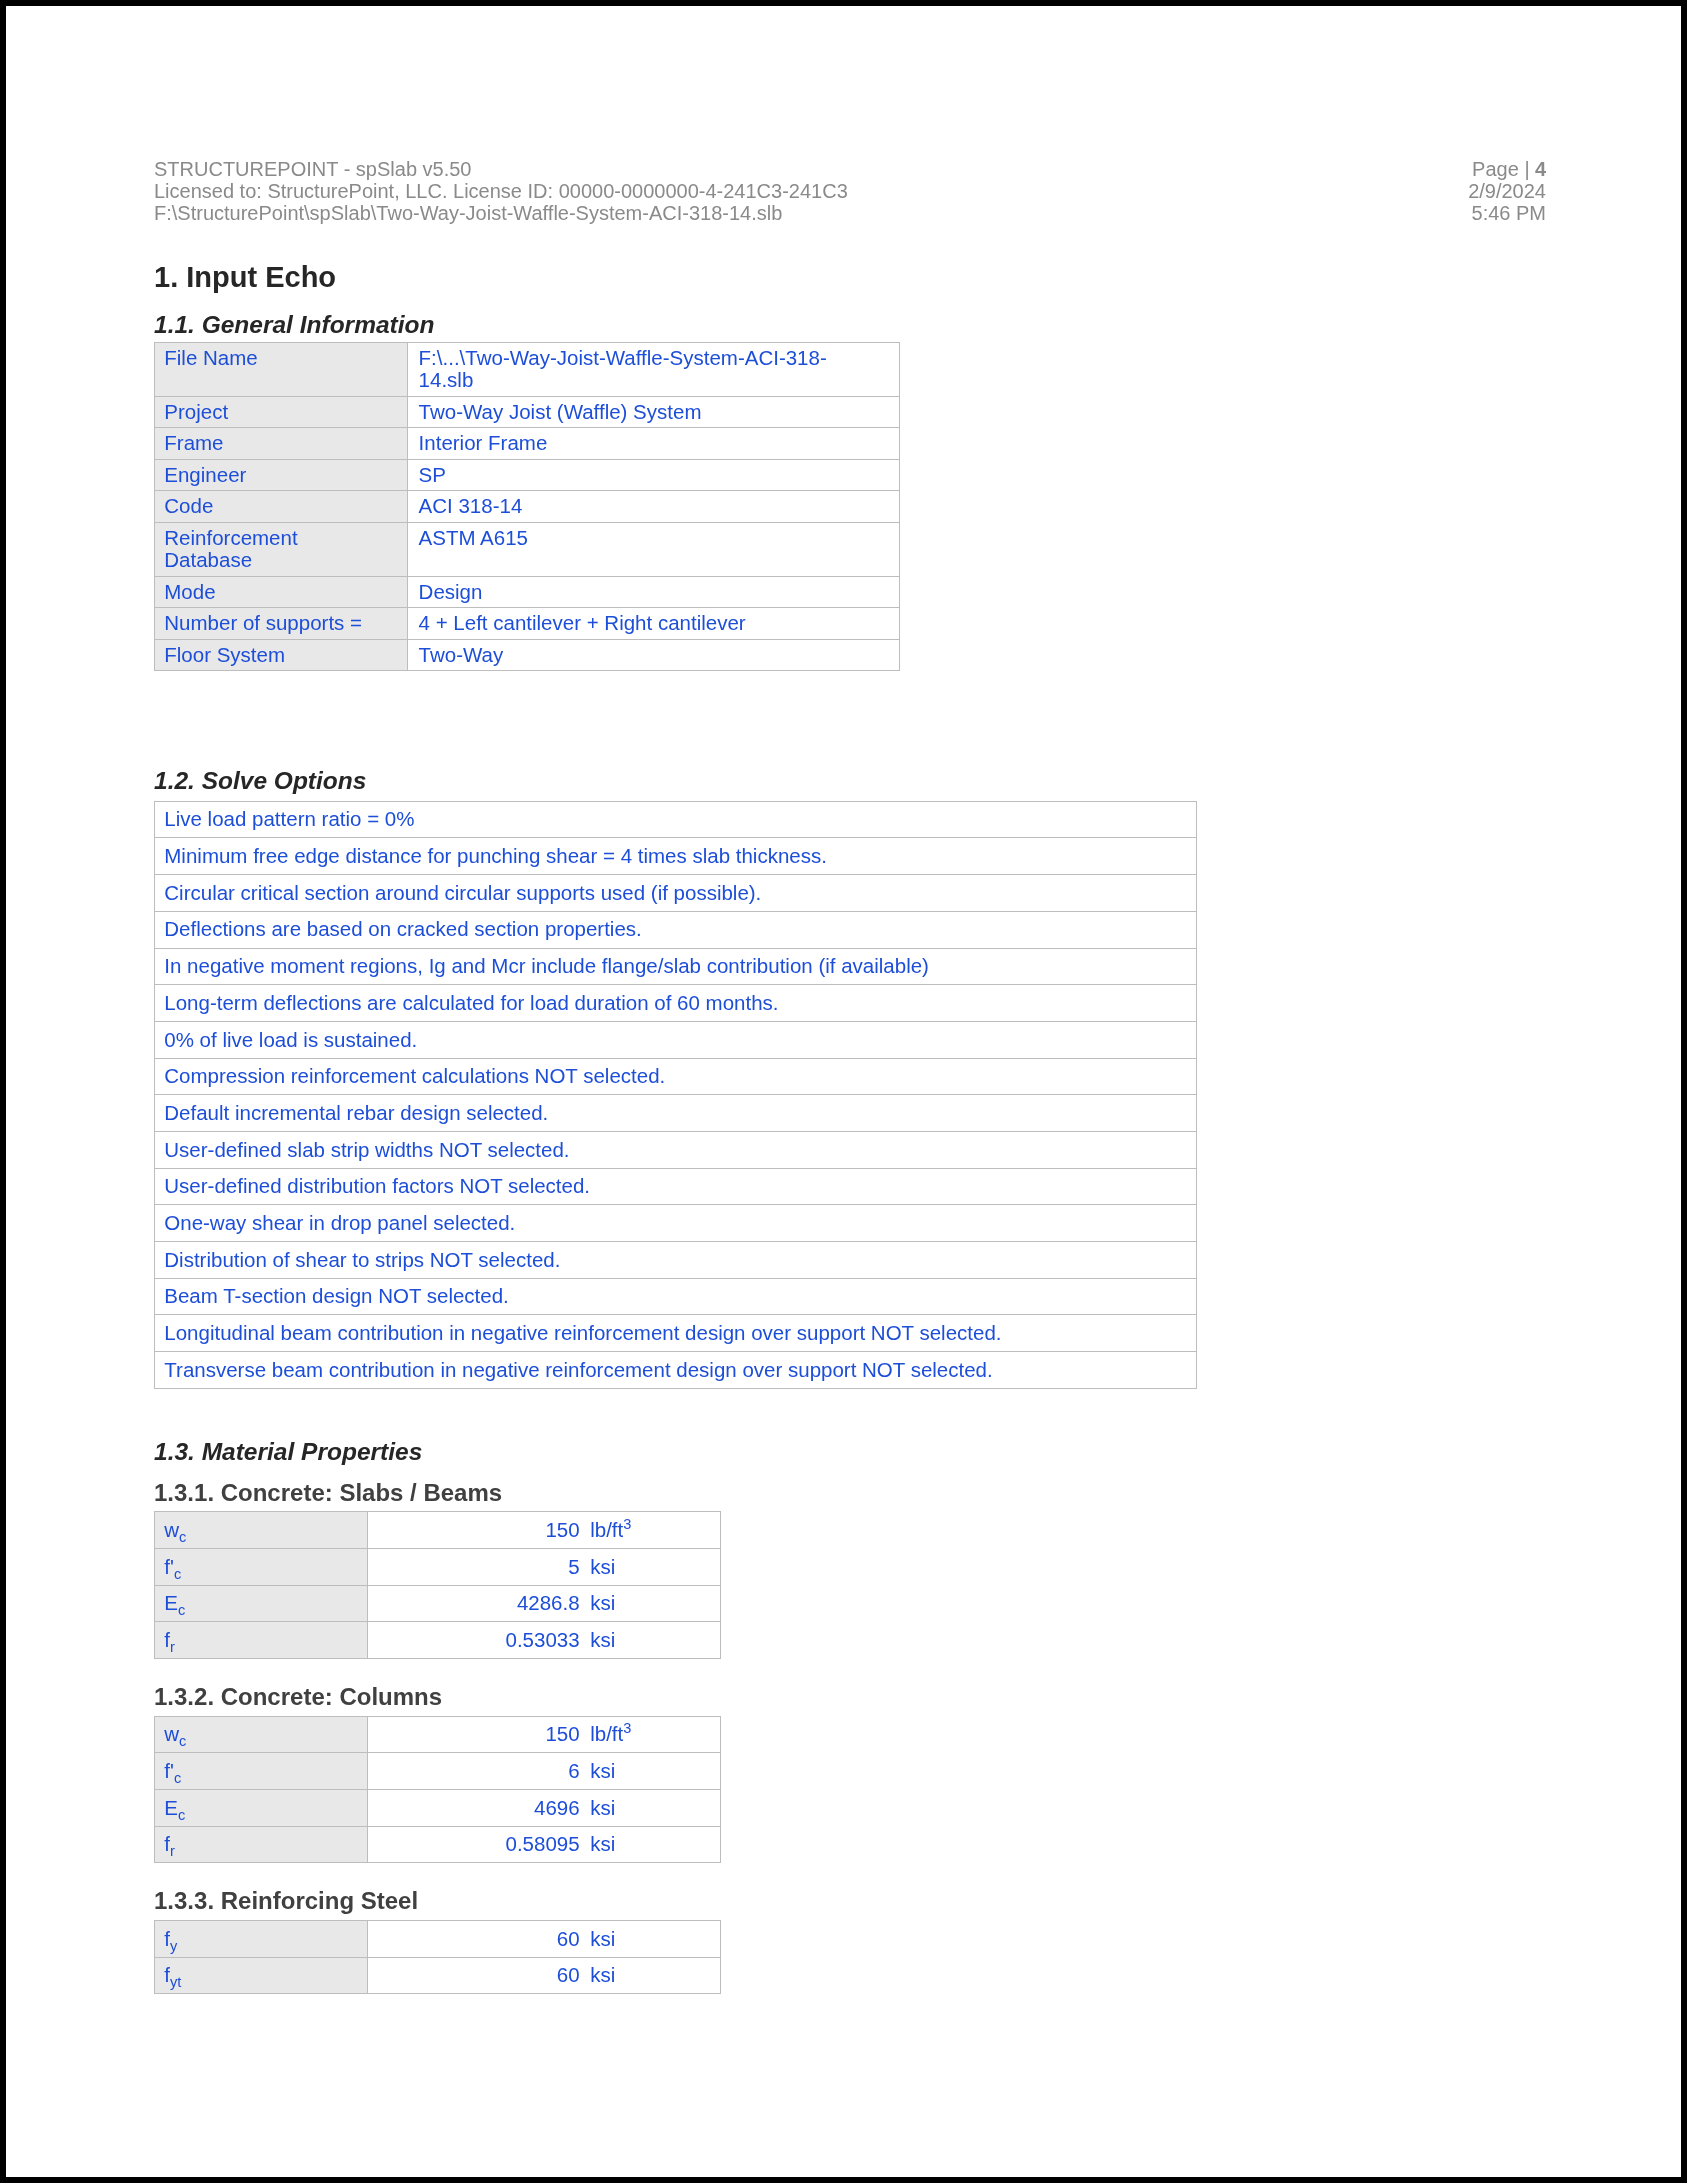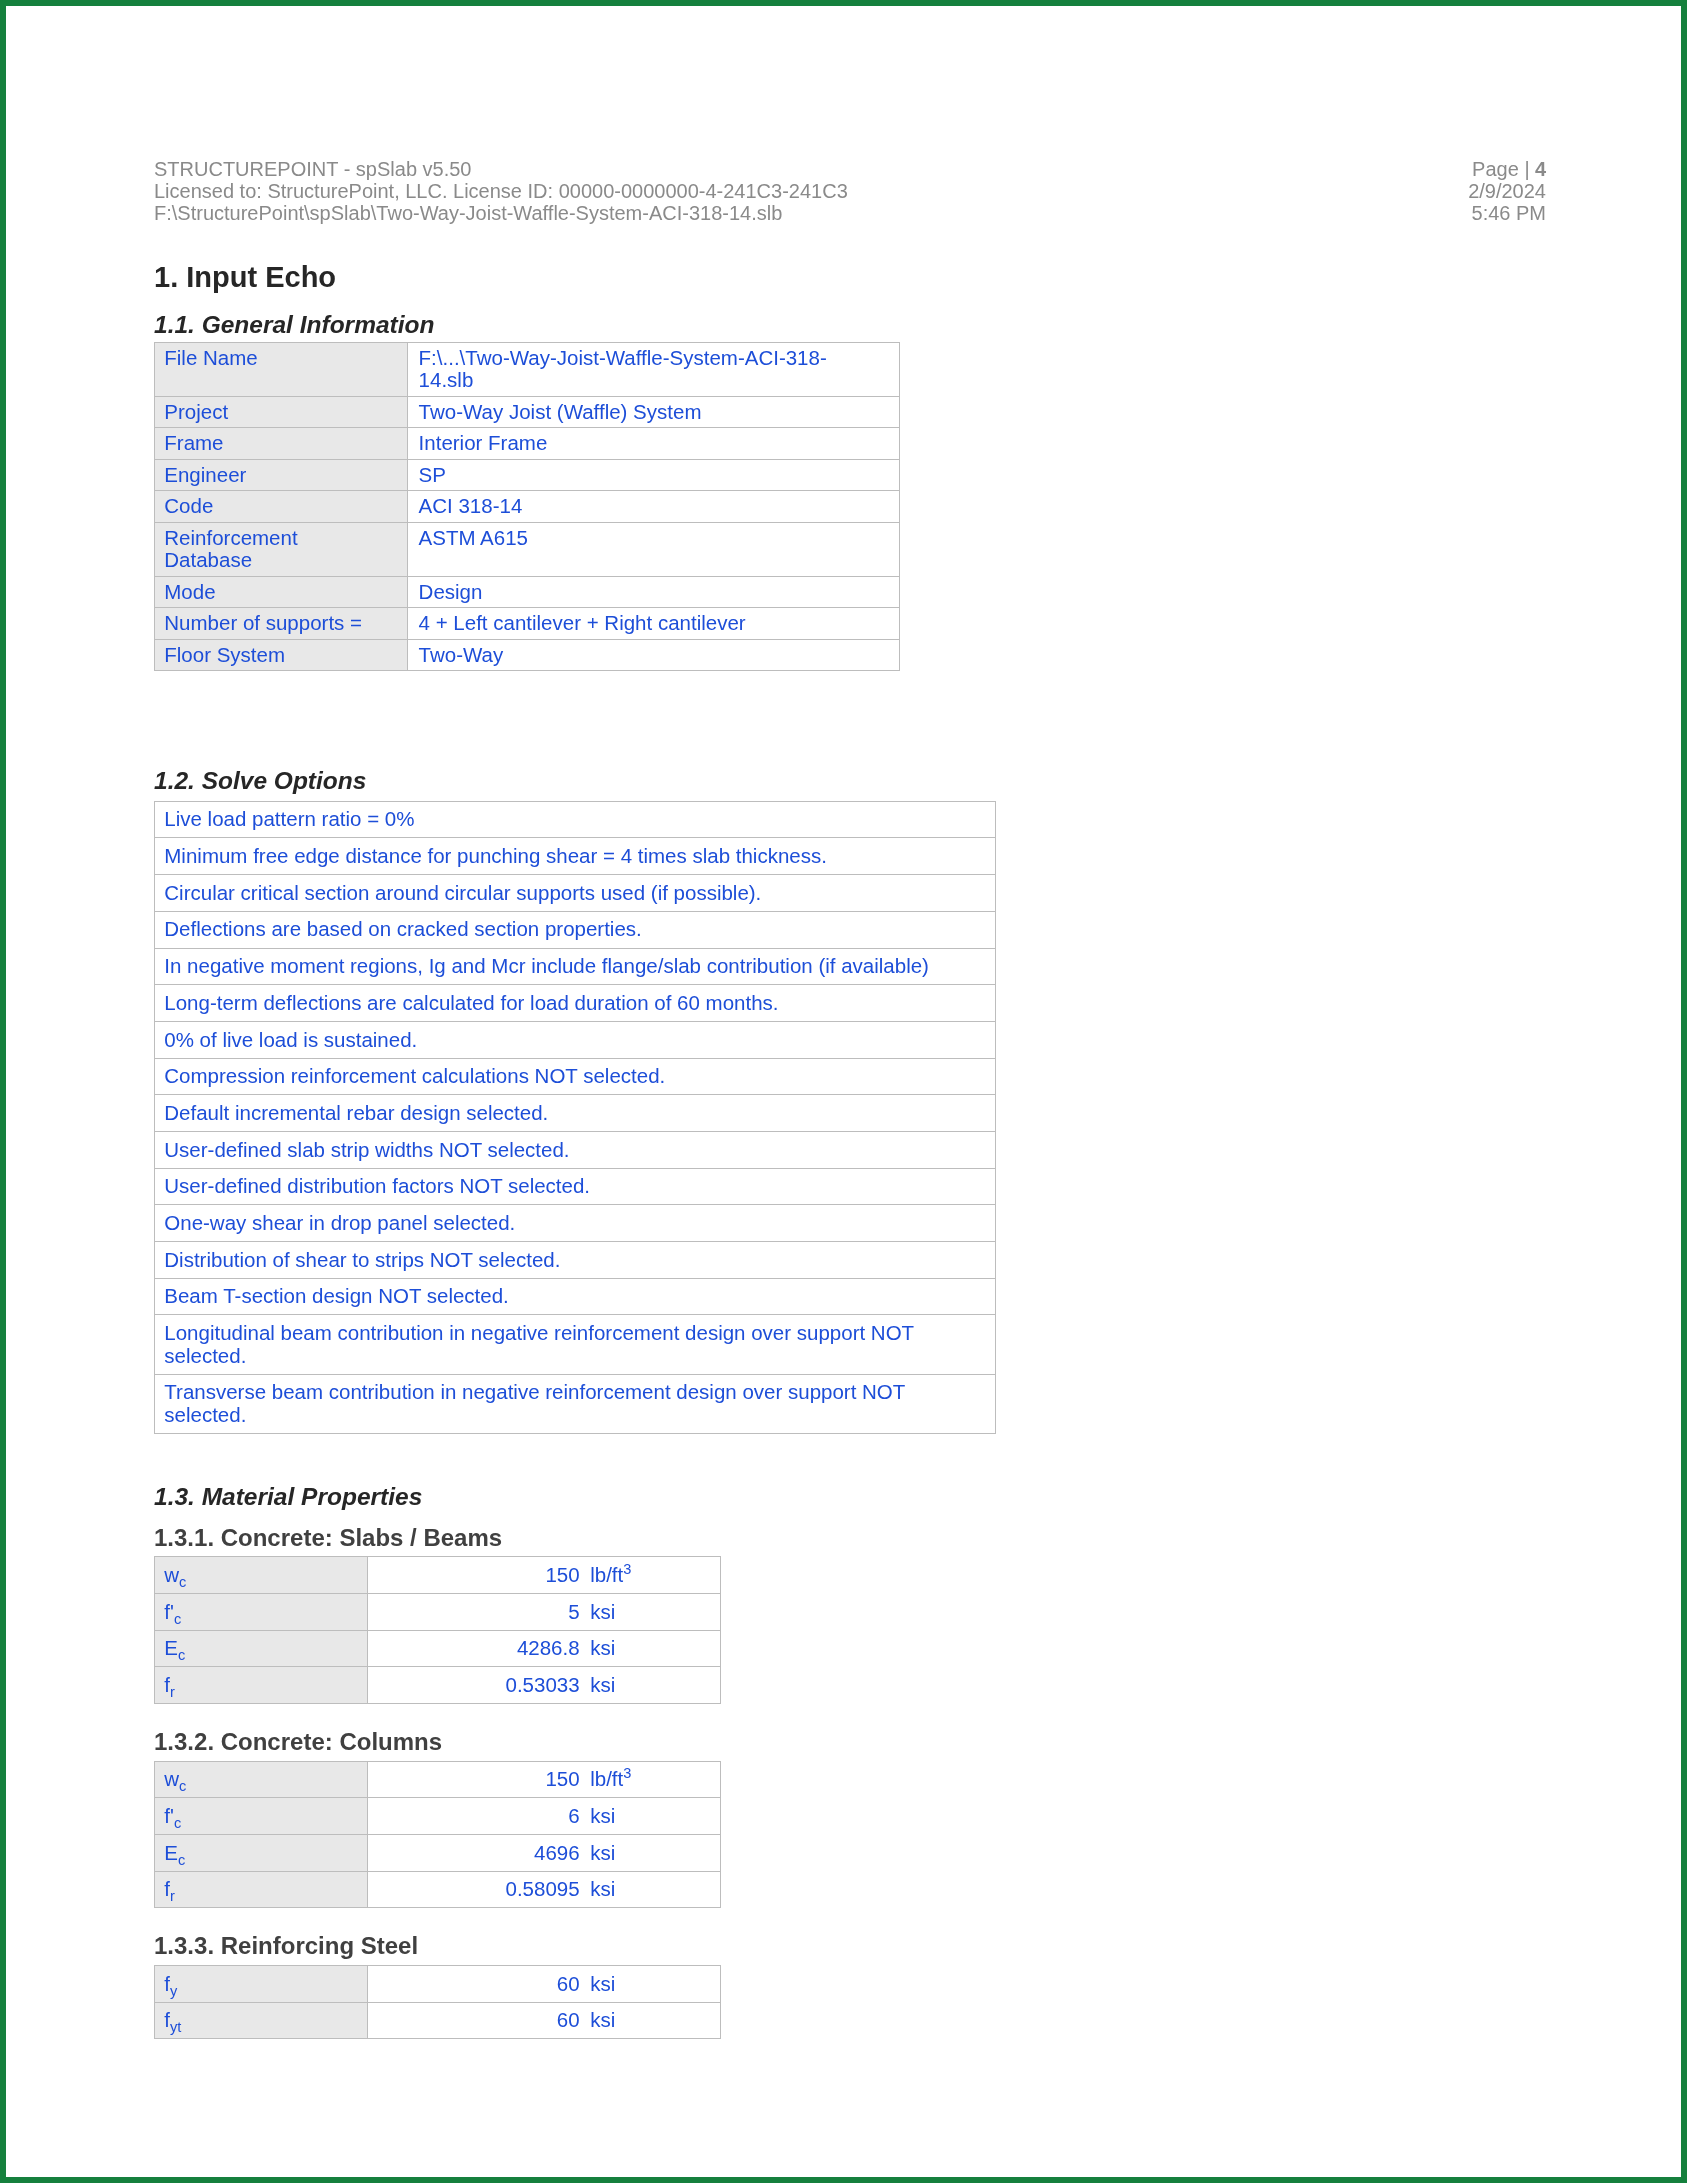--- a/index.html
+++ b/index.html
@@ -1,18 +1,18 @@
 <!DOCTYPE html>
 <html style="font-size:10.6px"><head>
 <meta charset="utf-8">
 <title>spSlab Report</title>
 <style>
   html,body{margin:0;padding:0;background:#ffffff;}
   body{width:1687px;height:2183px;position:relative;font-family:"Liberation Sans",sans-serif;}
-  .page{position:absolute;inset:0;border:6px solid #15803d;box-sizing:border-box;background:#ffffff;}
+  .page{position:absolute;inset:0;border:6px solid #000000;box-sizing:border-box;background:#ffffff;}
   .content{position:absolute;left:148px;top:152px;width:1392px;color:#383838;}
 
   .doc-header{display:flex;justify-content:space-between;font-size:20px;line-height:22px;color:#8a8a8a;}
   .hdr-right{text-align:right;}
   .pg-num{font-weight:bold;margin-left:5.3px;}
 
   h1{font-size:29px;font-weight:bold;color:#262626;margin:39px 0 0 0;line-height:1.0;}
   h2{font-size:24.5px;font-weight:bold;font-style:italic;color:#262626;margin:0;line-height:1.0;}
   h2.gi{margin-top:21px;}
   h2.so{margin-top:98px;}
@@ -20,21 +20,21 @@
   h3{font-size:24px;font-weight:bold;color:#404040;margin:16.5px 0 0 0;line-height:1.0;}
   h3.later{margin-top:26px;}
 
   table{border-collapse:collapse;border:1.3px solid #6e6e6e;font-size:20.5px;line-height:22.5px;color:#1d4ed8;table-layout:fixed;}
   td{border:0.7px solid #bdbdbd;vertical-align:top;}
 
   table.kv{margin-top:4px;width:746px;}
   table.kv td.lbl{width:253px;background:#e8e8e8;padding:4px 22.5px 4px 9.3px;box-sizing:border-box;}
   table.kv td.val{padding:4px 30px 4px 10.6px;}
 
-  table.solve{margin-top:7.3px;width:842px;}
+  table.solve{margin-top:7.3px;width:1043px;}
   table.solve td{padding:6.6px 9.3px;}
 
   table.mat{margin-top:6.6px;width:567px;}
   table.mat td.lbl{width:213px;background:#e8e8e8;padding:6.6px 16px 6.6px 9.3px;box-sizing:border-box;}
   table.mat td.val{padding:6.6px 0 6.6px 10.6px;}
   .num{display:inline-block;width:201px;text-align:right;}
   .unit{margin-left:10.6px;}
   sub{font-size:14.6px;line-height:0;}
   sup{font-size:14.6px;line-height:0;}
 </style>

